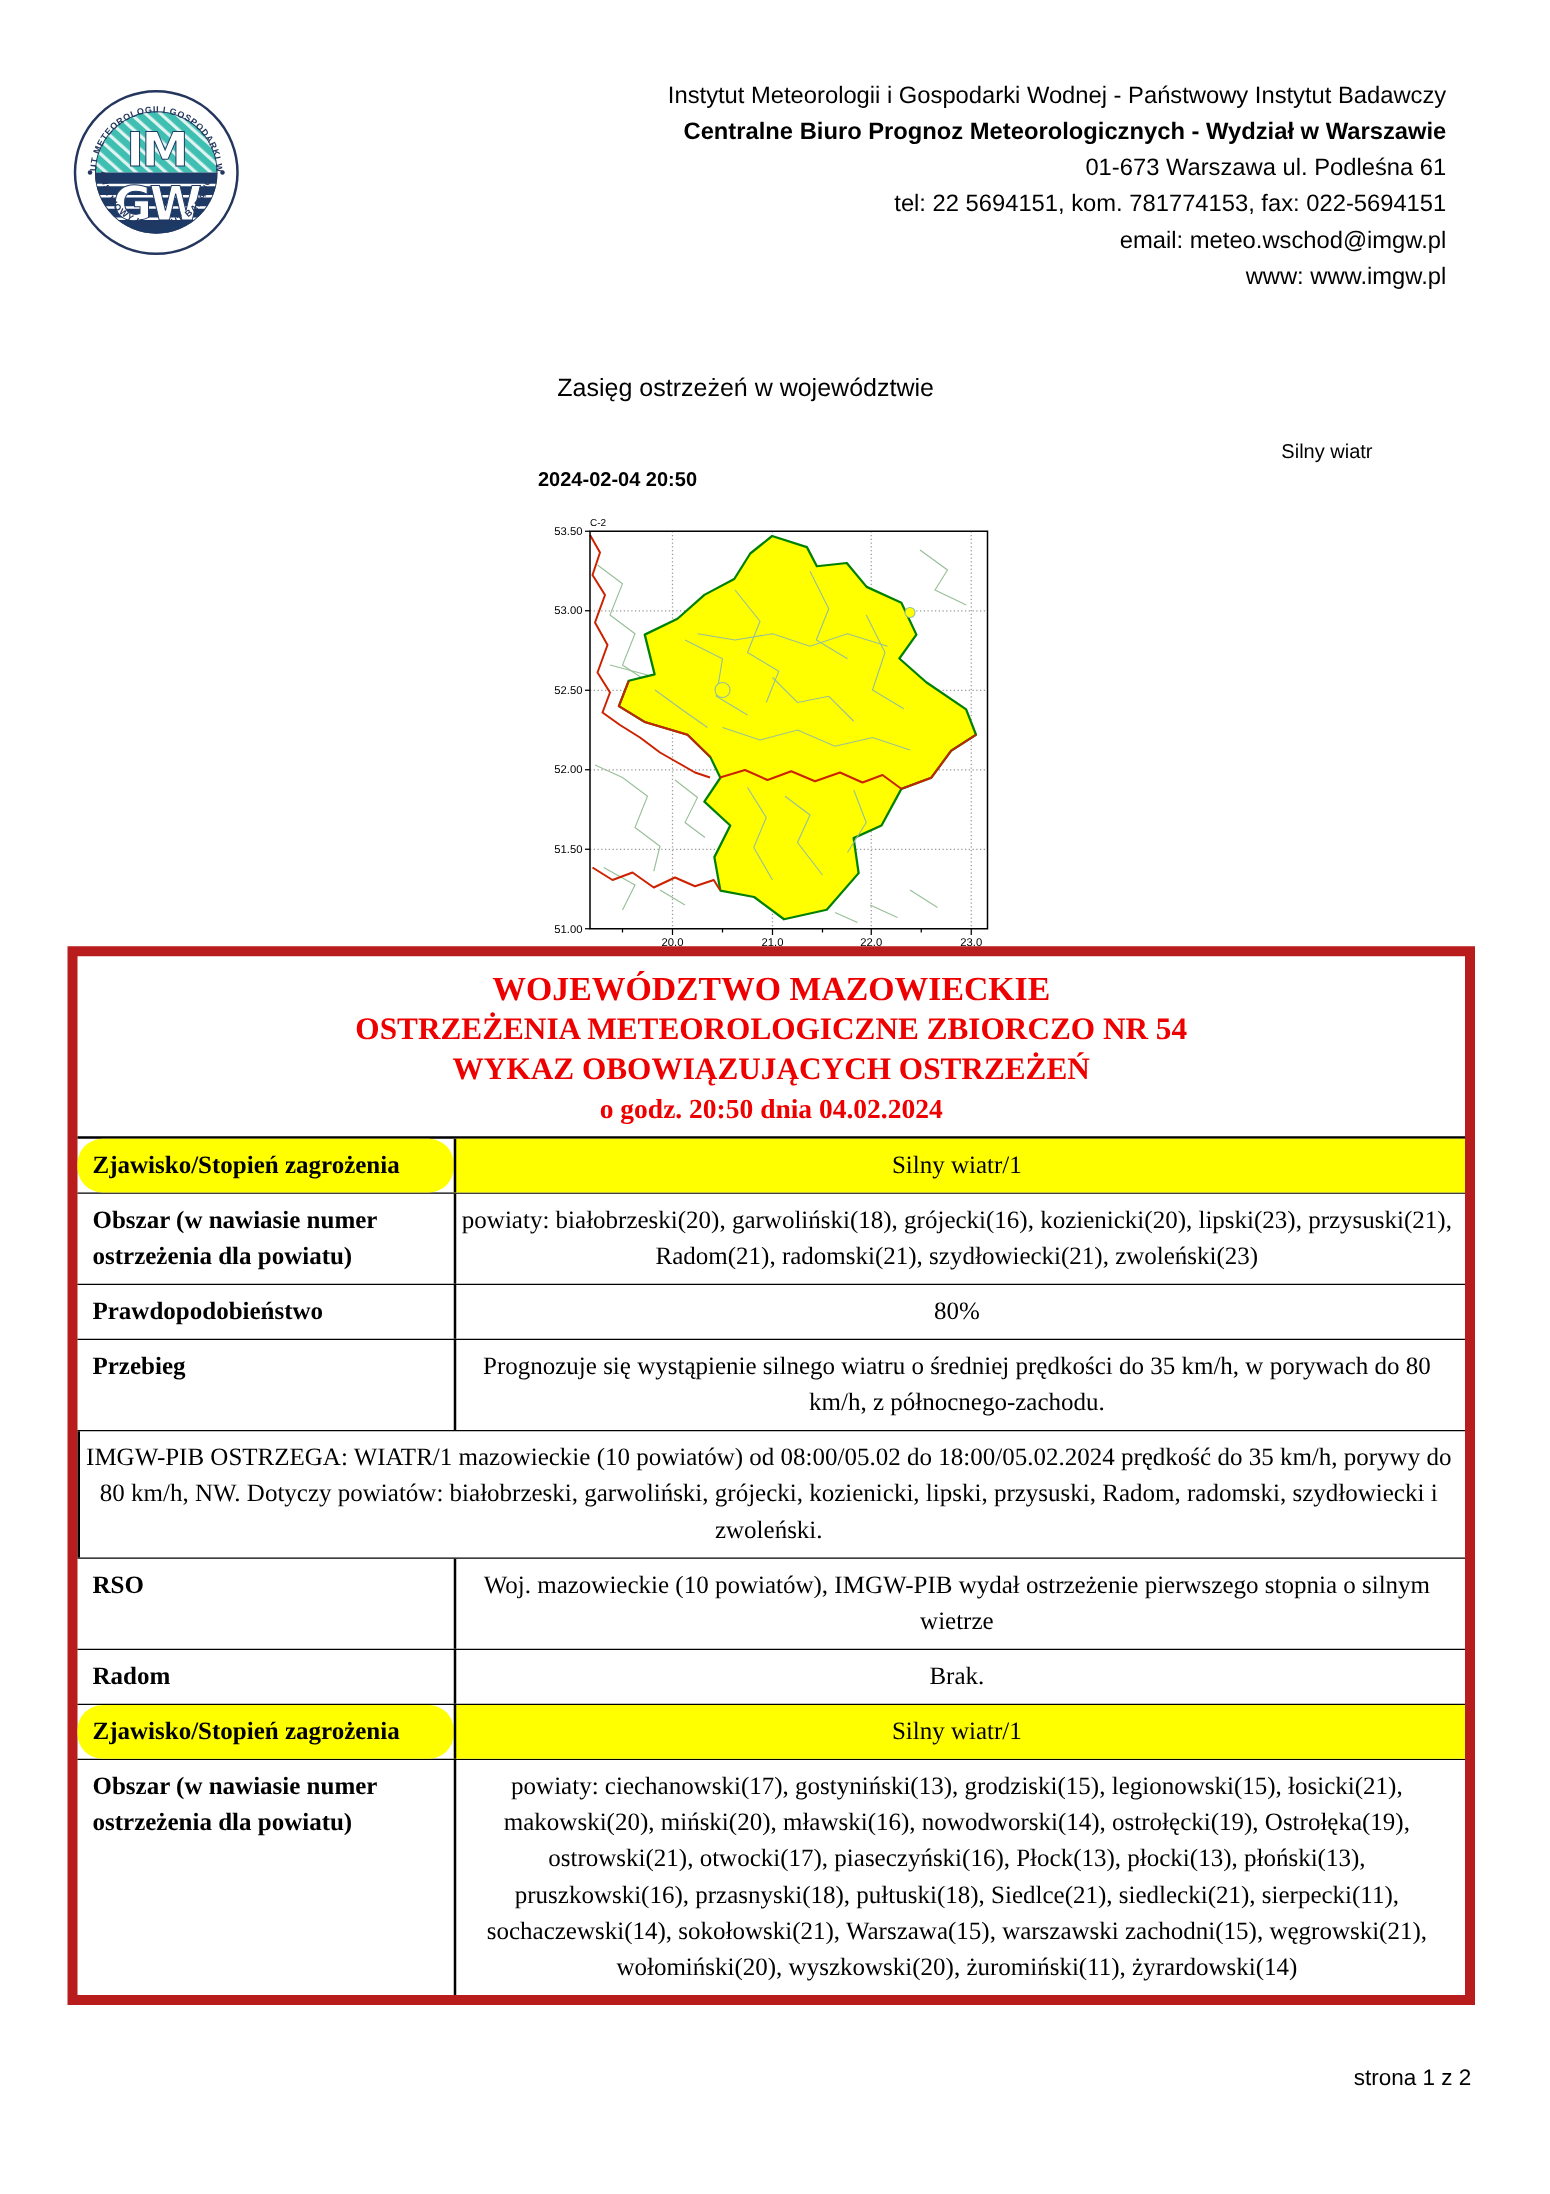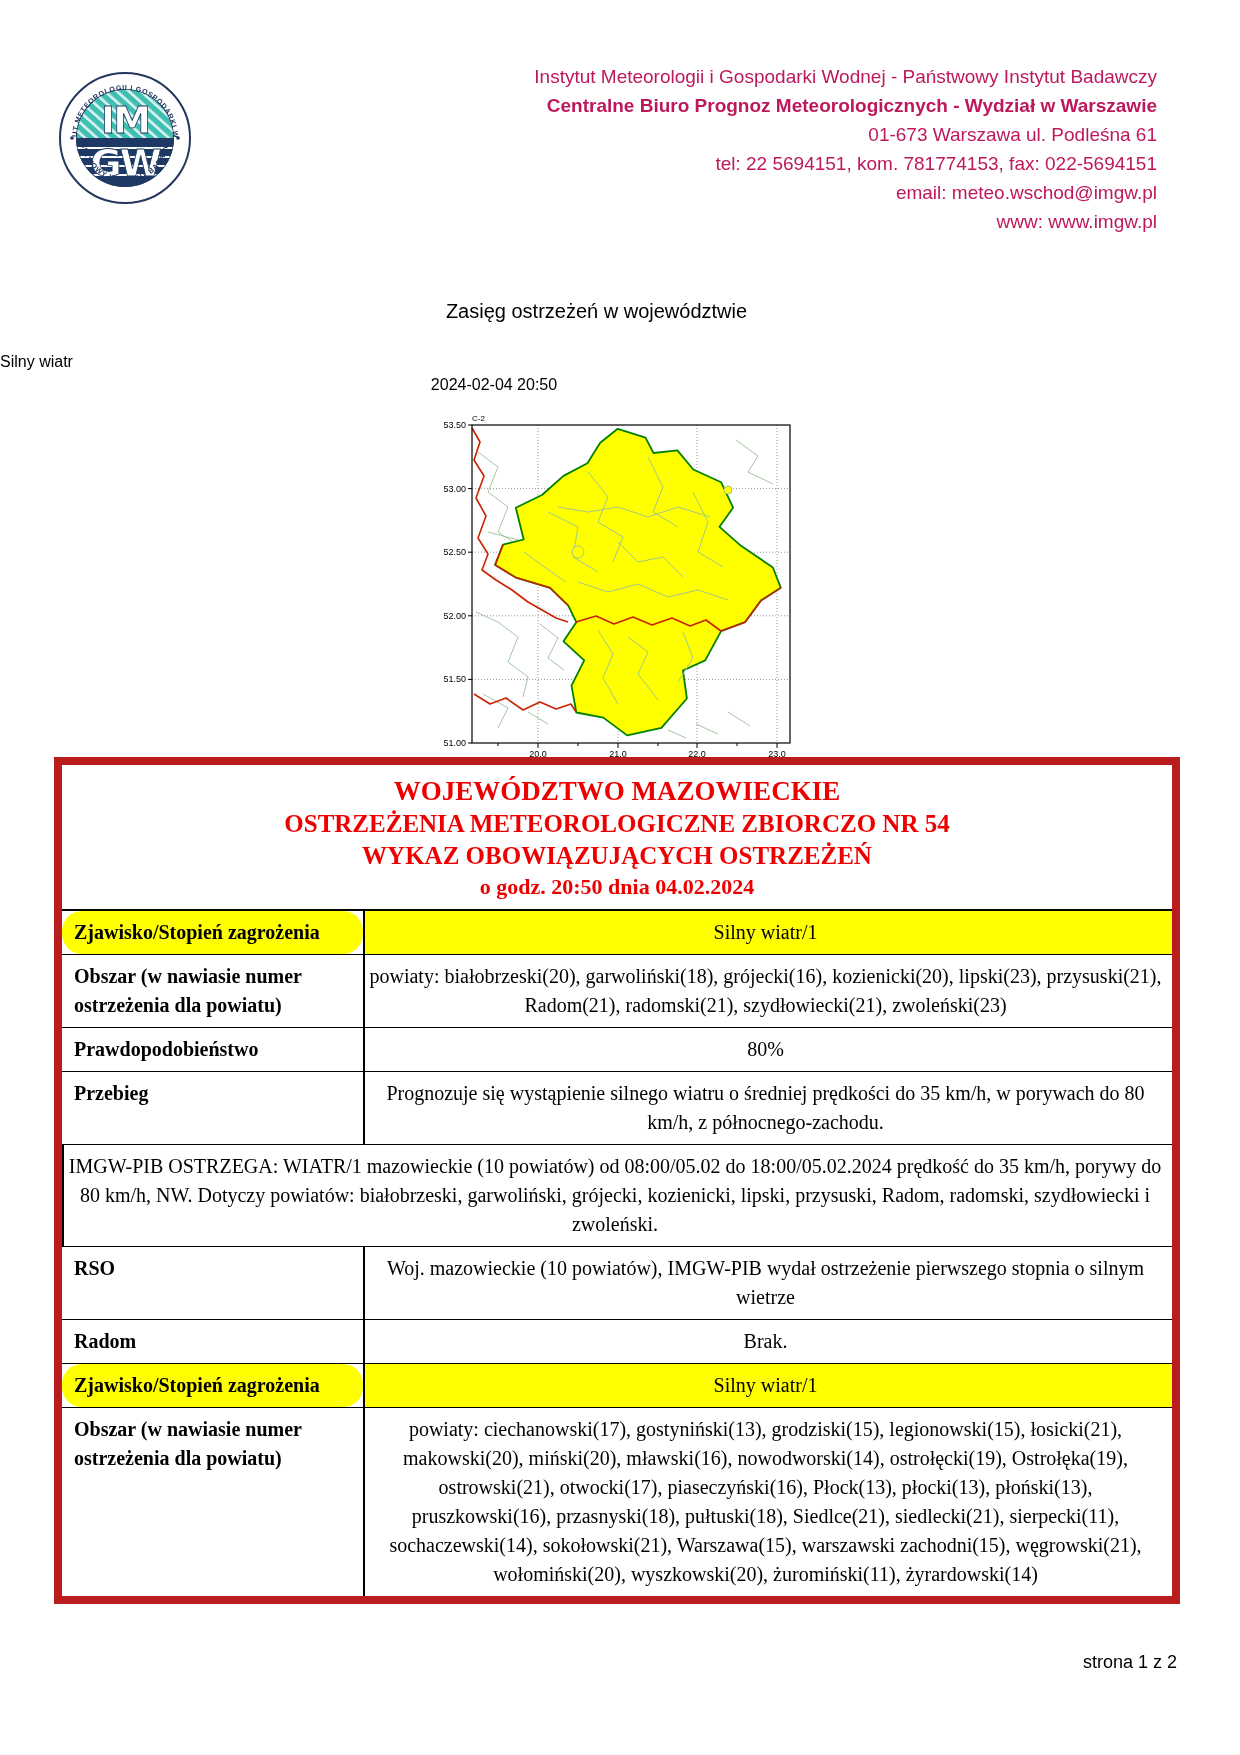--- a/index.html
+++ b/index.html
@@ -1,26 +1,26 @@
 <!DOCTYPE html>
 <html><head>
 <meta charset="utf-8">
 <style>
   html,body{margin:0;padding:0;background:#ffffff;}
   body{width:1240px;height:1755px;position:relative;font-family:"Liberation Sans",sans-serif;color:#000;overflow:hidden;}
 
   
   .logo{position:absolute;left:57px;top:70px;width:136px;height:136px;}
-  .hdr{position:absolute;top:62px;right:83px;text-align:right;color:#be185d;font-size:19px;line-height:29px;}
+  .hdr{position:absolute;top:62px;right:83px;text-align:right;color:#000000;font-size:19px;line-height:29px;}
   .hdr .b{font-weight:bold;}
 
   
   .doc-title{position:absolute;left:0;top:300px;width:1193px;text-align:center;font-size:20px;}
-  .phenom{position:absolute;left:0;top:353px;width:1098px;text-align:left;font-size:16px;}
-  .dt{position:absolute;left:0;top:376px;width:988px;text-align:center;font-size:16px;}
+  .phenom{position:absolute;left:0;top:353px;width:1098px;text-align:right;font-size:16px;}
+  .dt{position:absolute;left:0;top:376px;width:988px;text-align:center;font-size:16px;font-weight:bold;}
 
   
   .mapwrap{position:absolute;left:428px;top:412px;width:380px;height:352px;}
   .map-tick{font-size:9px;fill:#000;font-family:"Liberation Sans",sans-serif;}
   .map-corner{font-size:8px;fill:#000;font-family:"Liberation Sans",sans-serif;}
 
   
   .wtable{position:absolute;left:54px;top:757px;width:1126px;border:8px solid #b91c1c;background:#fff;box-sizing:border-box;}
   .ttitle{padding:10px 8px 8px 8px;text-align:center;color:#ee0000;font-family:"Liberation Serif",serif;font-weight:bold;}
   .ttitle .l1{font-size:27px;line-height:33px;}

